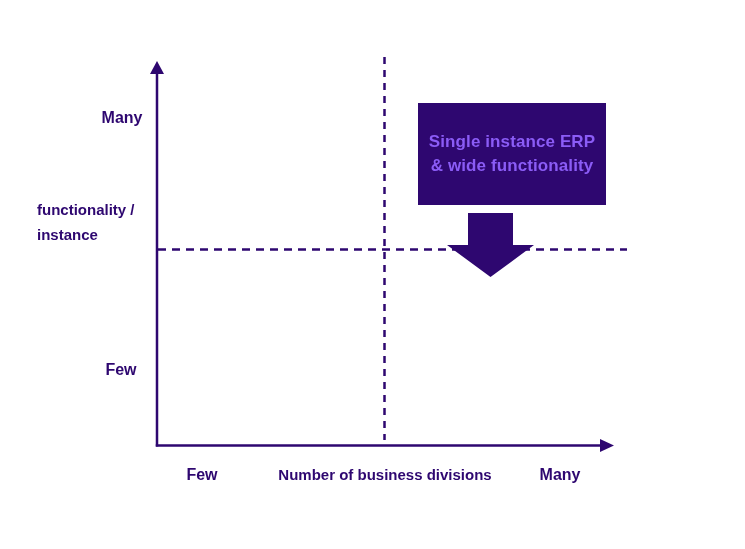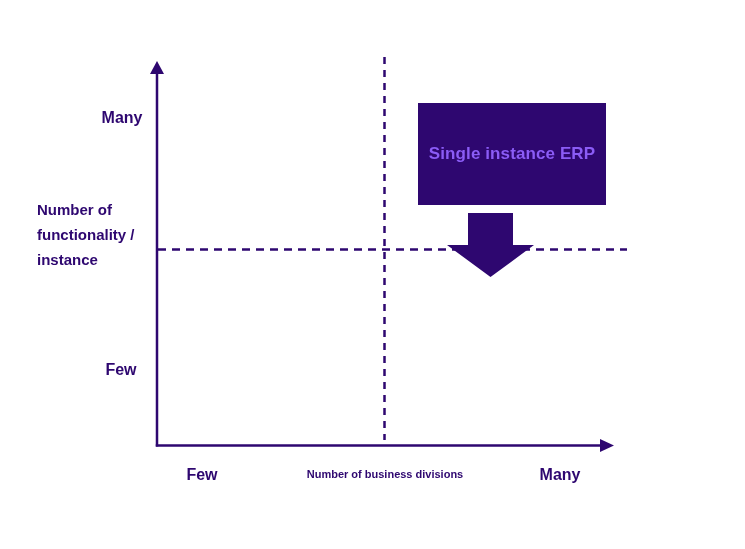--- a/index.html
+++ b/index.html
@@ -44,21 +44,21 @@
     position: absolute; left: 37px; top: 197px;
     font-size: 15px; font-weight: 600; line-height: 25px;
     text-align: left;
   }
   .x-few {
     position: absolute; left: 169px; top: 466px; width: 66px;
     text-align: center; font-size: 16px; font-weight: 600;
   }
   .x-title {
     position: absolute; left: 268px; top: 464px; width: 234px;
-    text-align: center; font-size: 11px; font-weight: 600; line-height: 21px;
+    text-align: center; font-size: 15px; font-weight: 600; line-height: 21px;
   }
   .x-many {
     position: absolute; left: 527px; top: 466px; width: 66px;
     text-align: center; font-size: 16px; font-weight: 600;
   }
 </style>
 </head>
 <body>
 
 <div class="canvas">
@@ -73,27 +73,27 @@
     <polygon points="157,61 150,74 164,74" fill="#2e0770"></polygon>
 
     <line x1="155.8" y1="445.5" x2="603" y2="445.5" stroke="#2e0770" stroke-width="2.5"></line>
     <polygon points="614,445.5 600,439 600,452" fill="#2e0770"></polygon>
 
     <polygon points="468,213 513,213 513,245 534,245 490.5,277 447,245 468,245" fill="#2e0770"></polygon>
   </svg>
 
   <div class="callout-box">
     <div>Single instance ERP</div>
+    <div>&amp; wide functionality</div>
   </div>
 
   <div class="y-many">Many</div>
   <div class="y-few">Few</div>
 
   <div class="y-title">
-    <div>Number of</div>
     <div>functionality /</div>
     <div>instance</div>
   </div>
 
   <div class="x-few">Few</div>
   <div class="x-title">
     <div>Number of business divisions</div>
   </div>
   <div class="x-many">Many</div>
 

